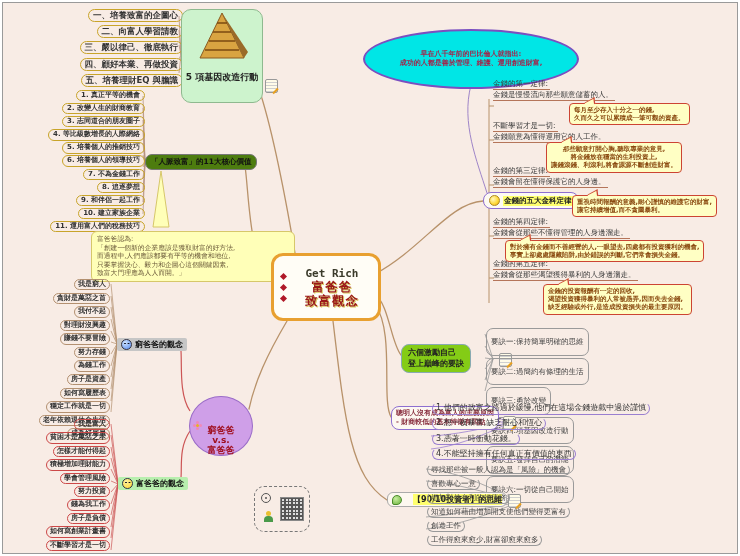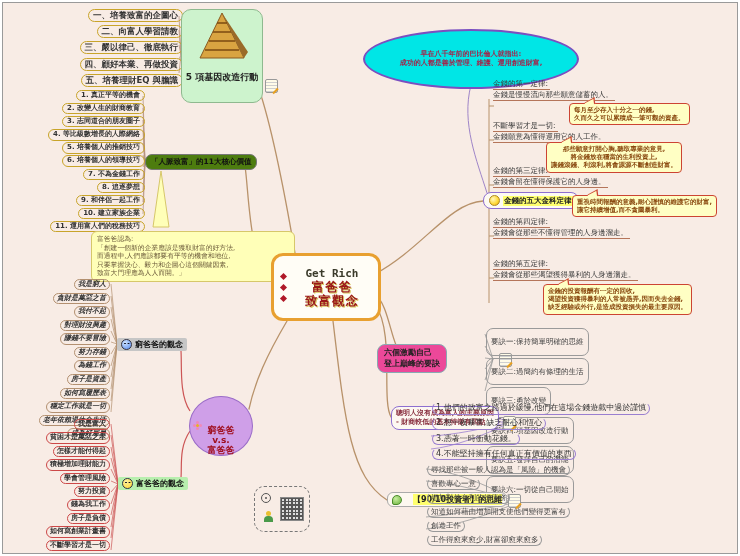--- a/index.html
+++ b/index.html
@@ -53,21 +53,21 @@
              background:radial-gradient(circle at 35% 35%,#fff8c0,#ffd836 60%,#e0a010);}
   .law{left:490px;font-size:7.5px;line-height:10px;color:#3a3a3a;}
   .law span{display:block;width:fit-content;border-bottom:1px solid #b5755a;white-space:nowrap;padding-right:2px;}
   .callout{background:#ffffc4;border:1px solid #cc4433;border-radius:4px;font-size:6.5px;line-height:8.2px;
            color:#8a4a10;padding:2px 4px;font-weight:bold;}
   .callout span{display:block;white-space:nowrap;}
   .callout::before{content:"";position:absolute;top:-5px;left:16px;width:7px;height:7px;background:#ffffc4;
                    border-left:1px solid #cc4433;border-top:1px solid #cc4433;transform:skewX(-35deg) rotate(50deg);}
 
   
-  .six-node{left:374px;top:341px;background:#ec4899;border:1px solid #88aab2;border-radius:8px;
+  .six-node{left:398px;top:341px;background:#84cc16;border:1px solid #88aab2;border-radius:8px;
             font-size:8px;font-weight:bold;color:#222;padding:3px 6px;line-height:10.5px;white-space:nowrap;}
   .six-items{left:483px;top:325px;display:flex;flex-direction:column;align-items:flex-start;}
   .graybox{border:1px solid #9a9a9a;border-radius:7px;color:#444;font-size:7.5px;height:9.5px;
            line-height:9.5px;margin-bottom:2px;padding:8px 4px;white-space:nowrap;width:fit-content;}
 
   
   .smart-node{left:388px;top:403px;border:1.2px solid #8e6fd0;border-radius:8px;background:#fdf8f2;
               font-size:7px;font-weight:bold;color:#8a3040;padding:2px 4px;line-height:9px;white-space:nowrap;}
   .smart-items{left:429px;top:399px;display:flex;flex-direction:column;align-items:flex-start;}
   .ublue{font-size:8px;color:#333;border:1px solid #9a7fd0;border-top-color:transparent;border-radius:7px;
@@ -79,21 +79,21 @@
   .inv-node .txt{font-size:8px;font-weight:bold;background:#ffff6e;color:#222;white-space:nowrap;margin-left:8px;}
   .leaf-icon{width:8px;height:8px;border-radius:50% 50% 50% 2px;border:1px solid #4a8a2a;
              background:radial-gradient(circle at 35% 35%,#c8eea0,#6ab23a);}
   .inv-items{left:424px;top:461px;display:flex;flex-direction:column;align-items:flex-start;}
   .ugray{font-size:7.5px;color:#444;border:1px solid #999;border-top-color:transparent;border-radius:7px;
          padding:0 3px;height:10px;line-height:10px;margin-bottom:2px;white-space:nowrap;width:fit-content;}
 
   
   .poor-list{left:10px;top:276px;width:97px;display:flex;flex-direction:column;align-items:flex-end;}
   .poorbox{border:1px solid #b39070;border-radius:7px;color:#333;font-size:7px;height:9.4px;line-height:9.4px;
-           margin-bottom:2.2px;padding:0 3px;font-weight:bold;white-space:nowrap;width:fit-content;font-style:italic;}
+           margin-bottom:2.2px;padding:0 3px;font-weight:bold;white-space:nowrap;width:fit-content;}
   .rich-list{left:10px;top:416px;width:97px;display:flex;flex-direction:column;align-items:flex-end;}
   .richbox{border:1px solid #cc4848;border-radius:7px;color:#333;font-size:7px;height:9.4px;line-height:9.4px;
            margin-bottom:2px;padding:0 3px;font-weight:bold;white-space:nowrap;width:fit-content;}
   .group-node{padding:1px 4px;font-size:8px;font-weight:bold;color:#111;display:flex;align-items:center;gap:3px;
               border-radius:2px;white-space:nowrap;}
   .poor-node{left:114px;top:335px;background:#c6c6c6;}
   .rich-node{left:115px;top:474px;background:#b8efae;}
   .smiley{width:9px;height:9px;border-radius:50%;border:1px solid #334;position:relative;}
   .smiley.blue{background:radial-gradient(circle at 35% 30%,#cfe4ff,#5588ee);}
   .smiley.yellow{background:radial-gradient(circle at 35% 30%,#fff0a0,#ffd730);}
@@ -316,20 +316,24 @@
   </div>
   <div class="abs callout" style="left:543px;top:139px;text-align:center;">
     <span>那些願意打開心胸,聽取專業的意見,</span>
       <span>將金錢放在穩當的生利投資上,</span>
     <span>讓錢滾錢、利滾利,將會源源不斷創造財富。</span>
   </div>
   <div class="abs callout" style="left:540px;top:192px;margin-left:29px;">
     <span>重視時間報酬的意義,耐心謹慎的維護它的財富,</span>
       <span>讓它持續增值,而不貪圖暴利。</span>
   </div>
+  <div class="abs callout" style="left:502px;top:237px;">
+    <span>對於擁有金錢而不善經營的人,一眼望去,四處都有投資獲利的機會,</span>
+      <span>事實上卻處處隱藏陷阱,由於錯誤的判斷,它們常會損失金錢。</span>
+  </div>
   <div class="abs callout" style="left:540px;top:281px;">
     <span>金錢的投資報酬有一定的回收,</span>
       <span>渴望投資獲得暴利的人常被愚弄,因而失去金錢,</span>
     <span>缺乏經驗或外行,是造成投資損失的最主要原因。</span>
   </div>
 
   <div class="abs six-node">
     <div>六個激勵自己</div>
     <div>登上巔峰的要訣</div>
   </div>

